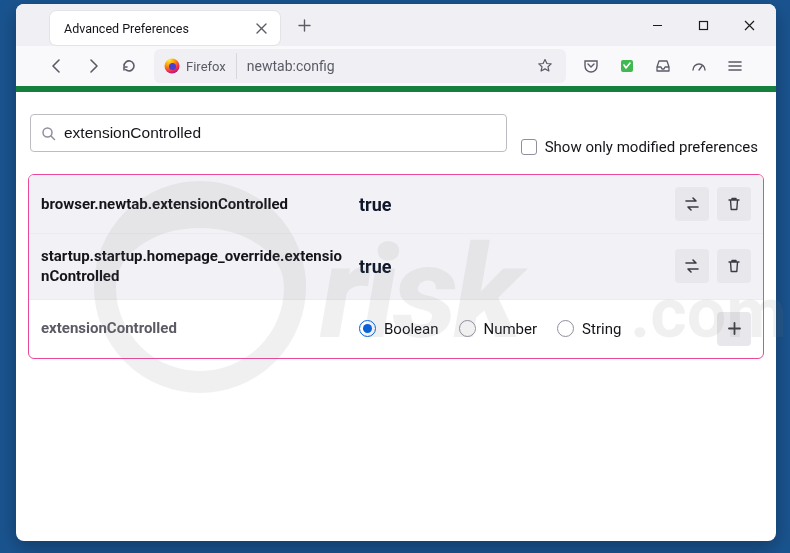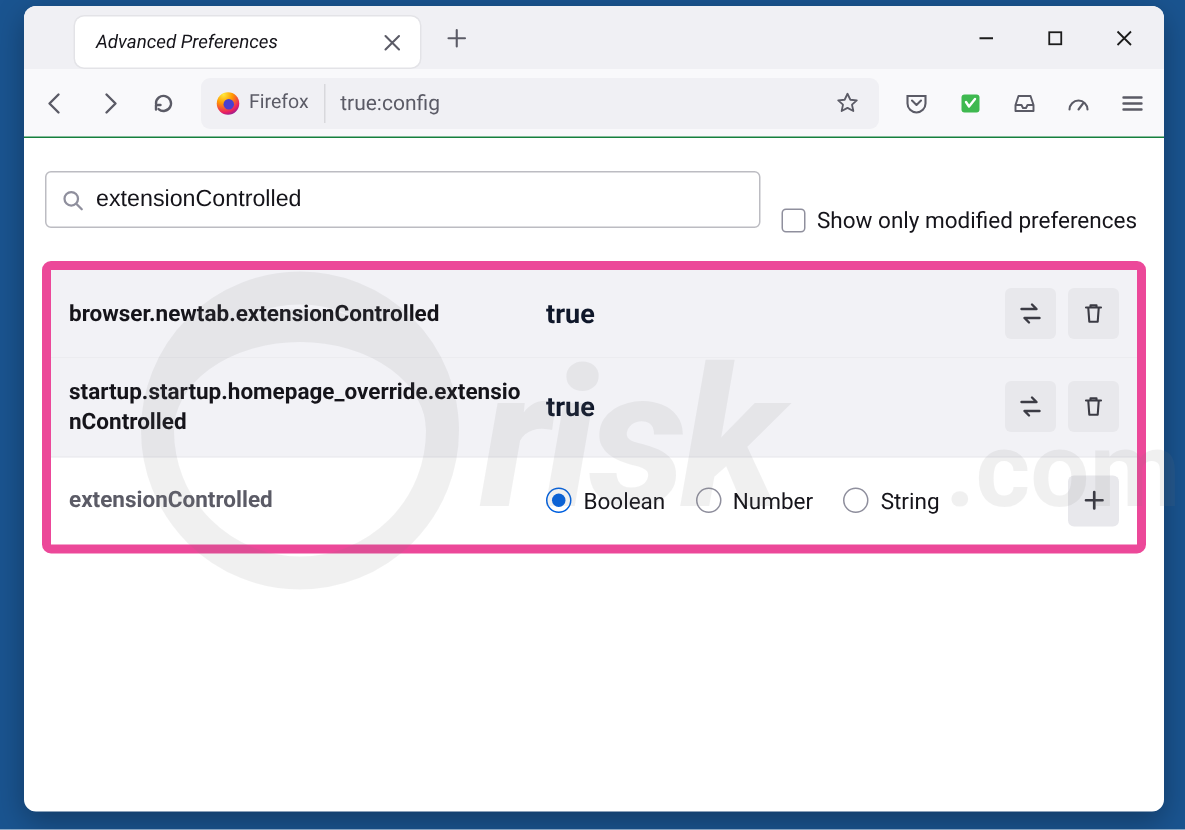--- a/index.html
+++ b/index.html
@@ -34,36 +34,35 @@
   .tab {
     height: 34px;
     background: #fff;
     border-radius: 6px;
     display: flex;
     align-items: center;
     padding: 0 10px 0 14px;
     min-width: 230px;
     margin-top: 6px;
     box-shadow: 0 0 0 1px rgba(0,0,0,0.05);
-    font-style: italic;
   }
   .tab-title { font-size: 12.5px; color: #15141a; flex: 1; }
   .tab-close { width: 18px; height: 18px; display:flex; align-items:center; justify-content:center; color:#5b5b66; font-size: 15px; }
   .newtab-btn { margin-left: 10px; font-size: 18px; color:#5b5b66; width:28px; height:28px; display:flex; align-items:center; justify-content:center; }
   .win-controls { margin-left: auto; display:flex; gap: 0; }
   .win-btn { width: 46px; height: 42px; display:flex; align-items:center; justify-content:center; color:#1c1c1c; }
   
   .toolbar {
     height: 46px;
     background: #f9f9fb;
     display: flex;
     align-items: center;
-    padding: 0 4px;
+    padding: 0 24px;
     gap: 2px;
-    border-bottom: 1px solid #15803d;
+    border-bottom: 6px solid #15803d;
   }
   .tbtn { width: 34px; height: 32px; display:flex; align-items:center; justify-content:center; border-radius:4px; color:#5b5b66; }
   .urlbar {
     flex: 1;
     height: 34px;
     background: #f0f0f4;
     border-radius: 6px;
     display: flex;
     align-items: center;
     margin: 0 6px;
@@ -94,21 +93,21 @@
     padding: 0 10px;
   }
   .search-ic { color:#8f8f9d; margin-right:8px; }
   .pref-search input {
     border:none; outline:none; font-size:15.5px; width:100%; background:transparent; color:#15141a;
   }
   .chk-wrap { display:flex; align-items:center; gap:8px; font-size:15px; color:#15141a; padding-right:4px;margin-top:28px; }
   .chk {
     width:16px; height:16px; border:1px solid #8f8f9d; border-radius:3px; background:#fff;
   }
-  .results { border:6px solid #ec4899; border-radius:6px; overflow:hidden; }
+  .results { border:1px solid #ec4899; border-radius:6px; overflow:hidden; }
   .row {
     display:flex; align-items:center; padding: 12px 12px; gap: 10px;
     border-bottom: 1px solid #ececf0;
   }
   .row:last-child { border-bottom:none; }
   .row.mod { background: #f2f2f6; }
   .pref-name { width: 308px; font-size:15px; font-weight:700; color:#15141a; word-break: break-word; line-height:1.35; }
   .pref-val { flex: 1; font-size:18px; font-weight:700; color:#0f172a; }
   .row-actions { display:flex; gap:8px; }
   .sq-btn {
@@ -199,21 +198,21 @@
                 <stop offset="40%" stop-color="#ff9800"></stop>
                 <stop offset="80%" stop-color="#e91e63"></stop>
                 <stop offset="100%" stop-color="#7b1fa2"></stop>
               </radialGradient>
             </defs>
           <circle cx="8" cy="8" r="7.5" fill="url(#ffg)"></circle>
             <circle cx="8.5" cy="8.5" r="3.5" fill="#4a3fcf"></circle>
         </svg>
         <span class="identity-label">Firefox</span>
       </div>
-      <span class="url-text">true:config</span>
+      <span class="url-text">newtab:config</span>
       <div class="star">
         <svg width="16" height="16" viewBox="0 0 16 16">
             <path d="M8 1.5l1.9 4 4.3.4-3.2 2.9.9 4.2L8 10.9 4.1 13l.9-4.2L1.8 5.9l4.3-.4z" stroke="currentColor" stroke-width="1.2" fill="none" stroke-linejoin="round"></path>
           </svg>
       </div>
     </div>
 
     <div class="right-icons">
       <div class="tbtn">
         <svg width="16" height="16" viewBox="0 0 16 16">

